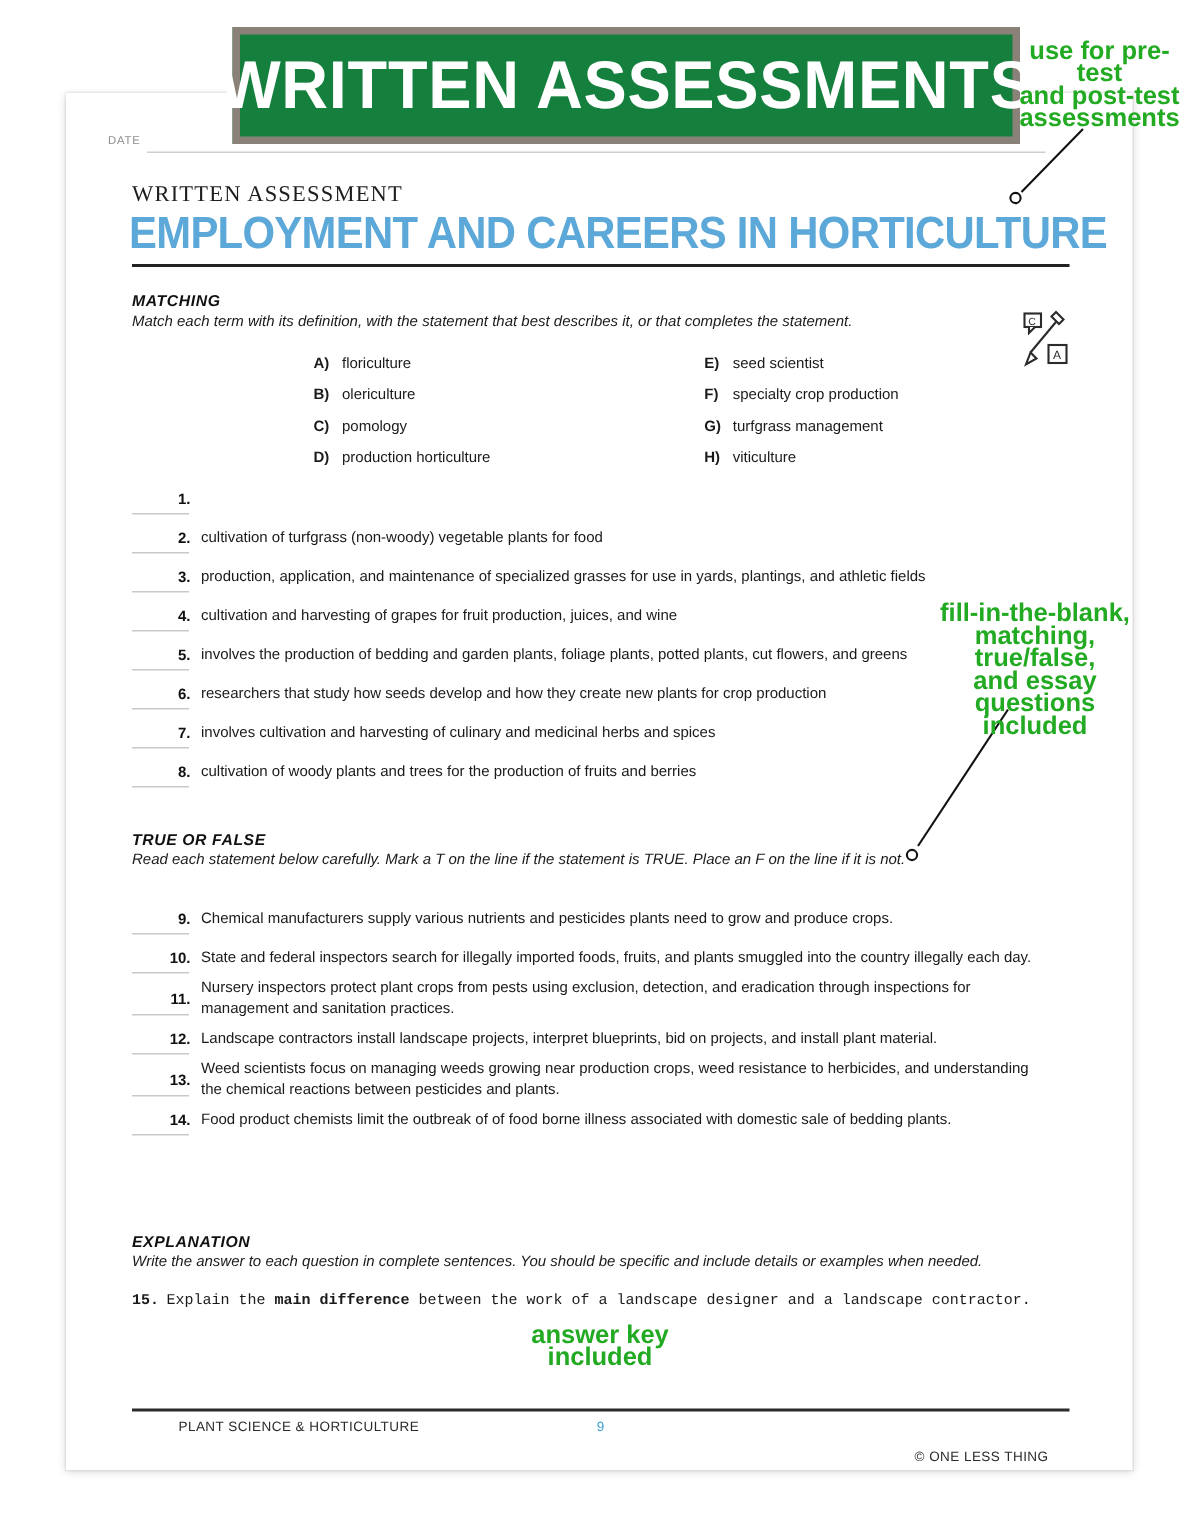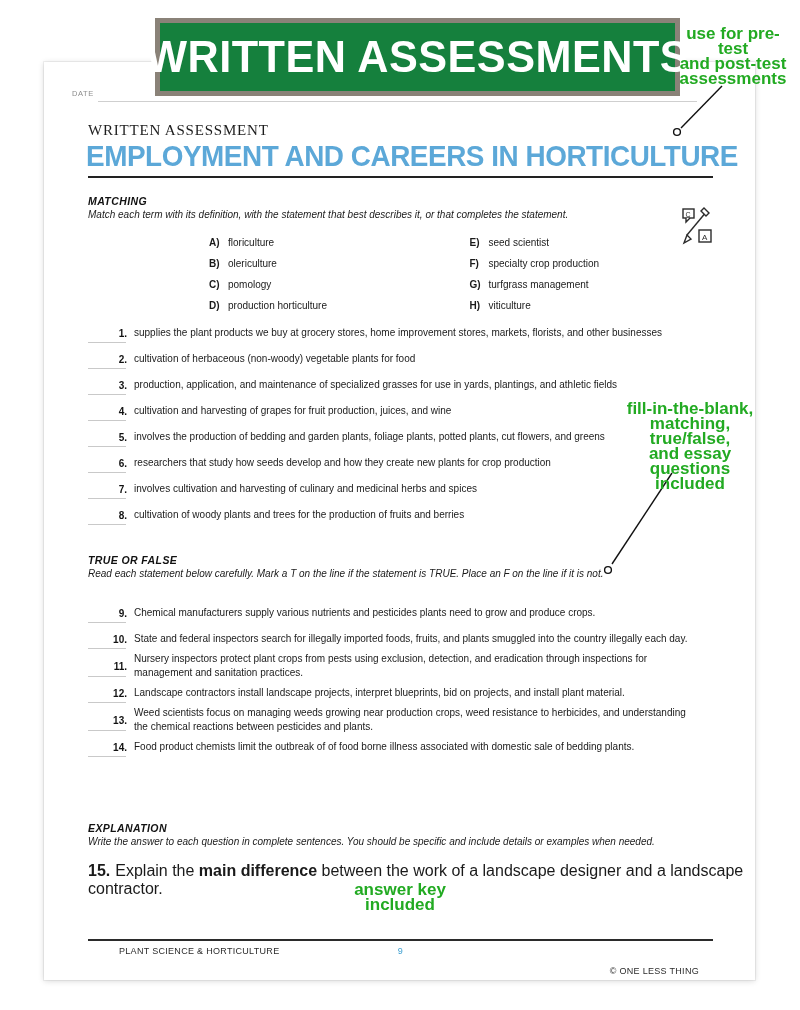--- a/index.html
+++ b/index.html
@@ -177,22 +177,22 @@
     line-height: 14px;
     color: #1a1a1a;
     max-width: 565px;
   }
 
   
   .exp-q {
     position: absolute;
     left: 44px;
     top: 800px;
-    font-family: Liberation Sans, sans-serif;
-    font-size: 16px;
+    font-family: Liberation Mono, monospace;
+    font-size: 10px;
     color: #1a1a1a;
   }
   .exp-q b { font-weight: bold; }
   .exp-q .num { font-weight: bold; margin-right: 5px; }
 
   
   .footer-rule {
     position: absolute;
     left: 44px;
     top: 877px;
@@ -324,26 +324,25 @@
         <span class="term-letter">H)</span>
         <span>viticulture</span>
       </div>
     </div>
   </div>
 
   <div class="qlist matching">
     <div class="qrow">
       <span class="qblank"></span>
       <span class="qnum">1.</span>
-      <span class="qtext">supplies the plant products we buy at grocery stores, home improvement stores, markets, florists, and other businesses</span>
     </div>
     <div class="qrow">
       <span class="qblank"></span>
       <span class="qnum">2.</span>
-      <span class="qtext">cultivation of herbaceous (non-woody) vegetable plants for food</span>
+      <span class="qtext">cultivation of turfgrass (non-woody) vegetable plants for food</span>
     </div>
     <div class="qrow">
       <span class="qblank"></span>
       <span class="qnum">3.</span>
       <span class="qtext">production, application, and maintenance of specialized grasses for use in yards, plantings, and athletic fields</span>
     </div>
     <div class="qrow">
       <span class="qblank"></span>
       <span class="qnum">4.</span>
       <span class="qtext">cultivation and harvesting of grapes for fruit production, juices, and wine</span>

